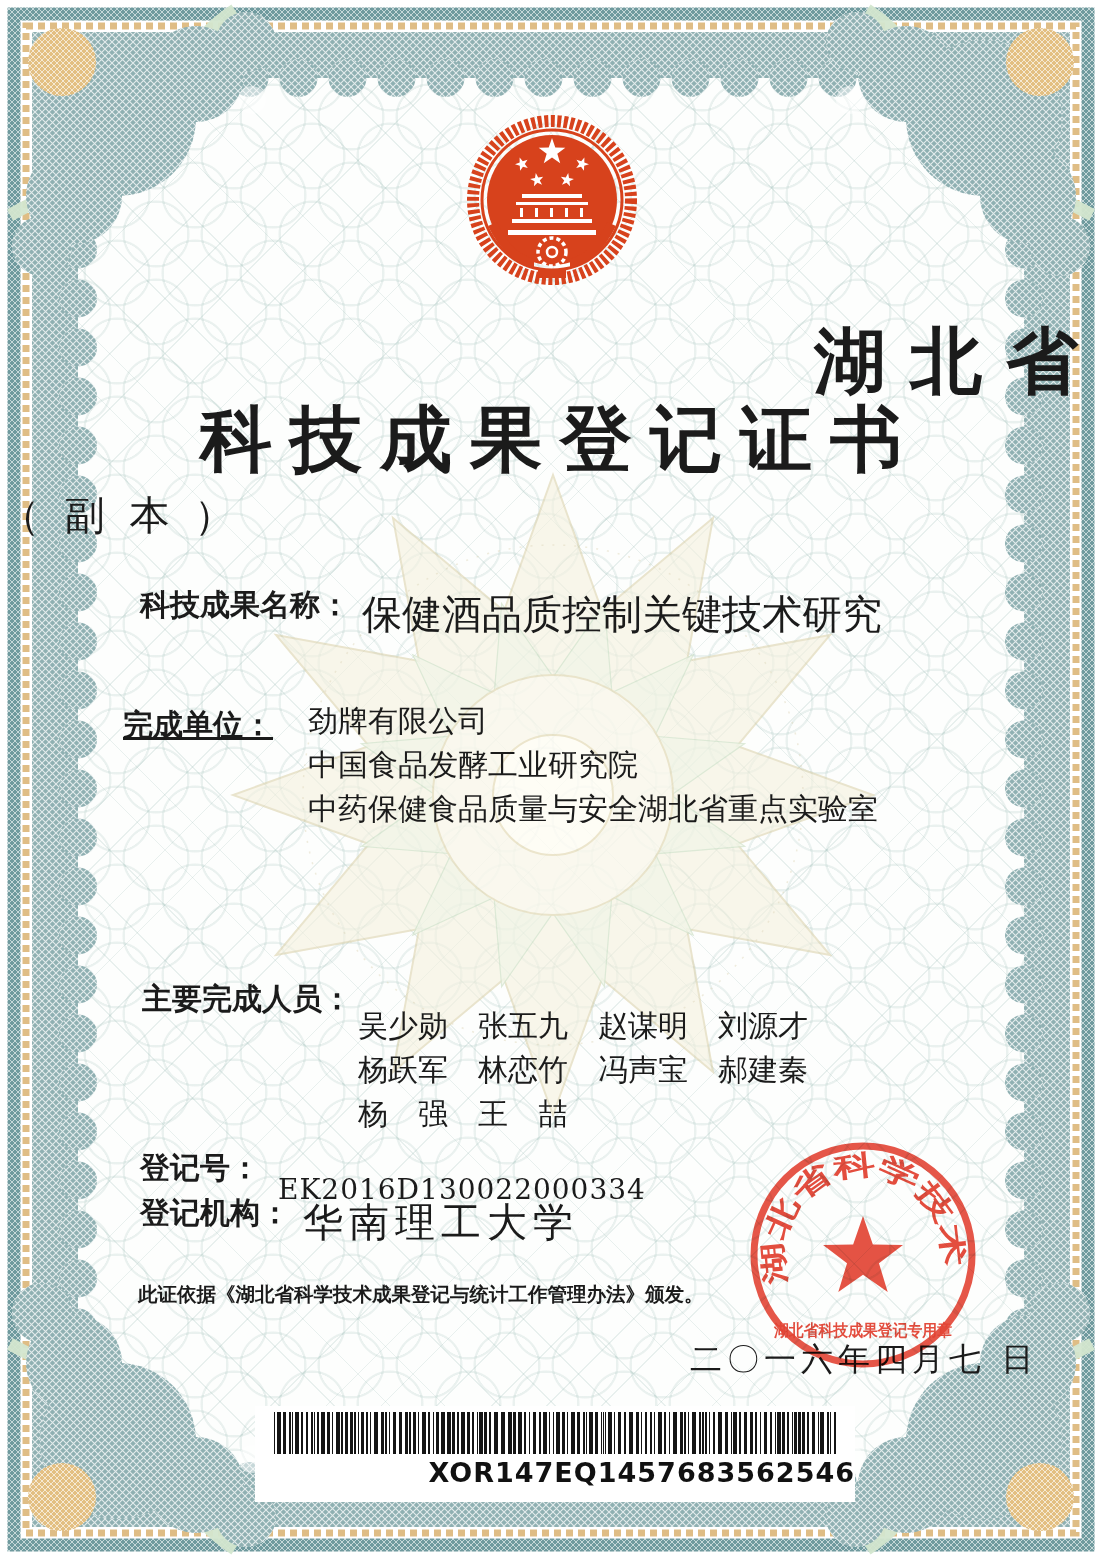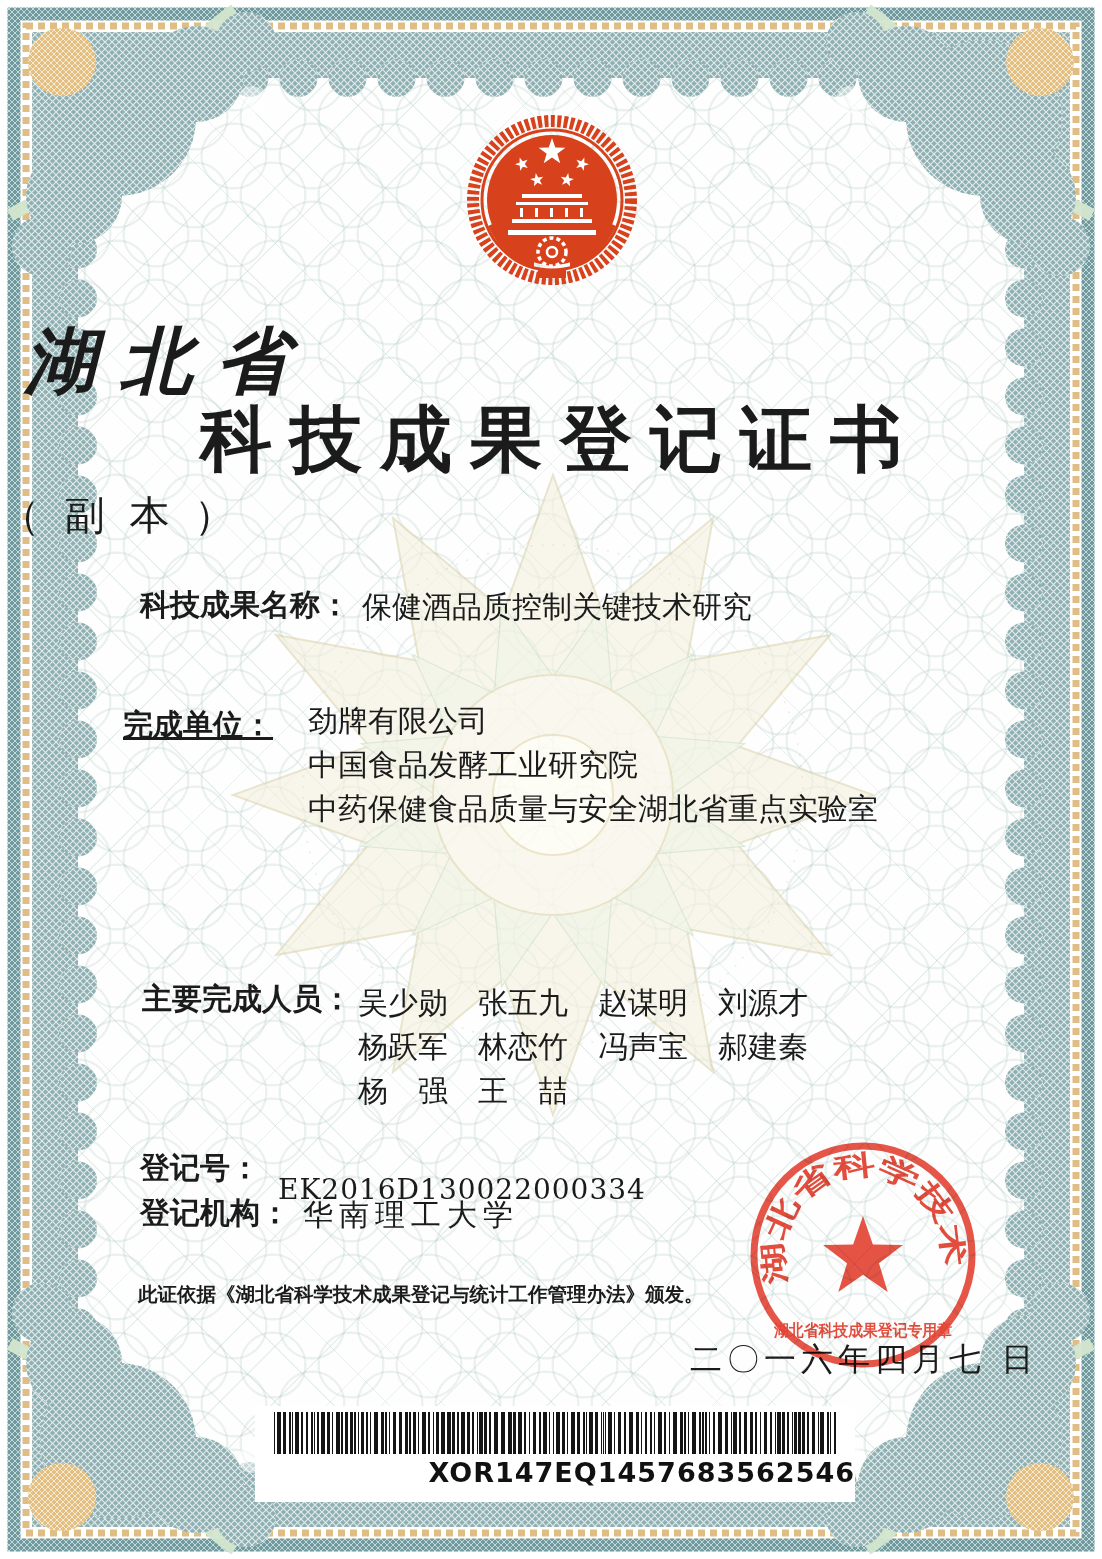--- a/index.html
+++ b/index.html
@@ -17,25 +17,25 @@
       repeating-linear-gradient(-45deg, rgba(150,184,178,.20) 0 1.2px, transparent 1.2px 39px),
       radial-gradient(circle, transparent 31px, rgba(150,184,178,.18) 31.5px, rgba(150,184,178,.18) 33px, transparent 34px),
       radial-gradient(circle, transparent 31px, rgba(150,184,178,.18) 31.5px, rgba(150,184,178,.18) 33px, transparent 34px);
     background-size:auto,auto,78px 78px,78px 78px;
     background-position:0 0,0 0,0 0,39px 39px;
   }
   .rosette{z-index:2;}
   .border-svg{z-index:3;left:0;top:0;}
   .emblem{z-index:4;}
   .txt{z-index:5;}
-  .title1{left:0;right:0;top:314px;text-align:left;font-weight:bold;font-size:72px;letter-spacing:24px;text-indent:24px;font-style:italic;}
+  .title1{left:0;right:0;top:314px;text-align:right;font-weight:bold;font-size:72px;letter-spacing:24px;text-indent:24px;}
   .title2{left:0;right:0;top:392px;text-align:center;font-weight:bold;font-size:72px;letter-spacing:18px;text-indent:18px;}
   .subtitle{left:0;right:0;top:488px;text-align:left;font-size:40px;letter-spacing:6px;}
   .flabel{font-weight:bold;font-size:30px;white-space:nowrap;}
-  .fval{font-size:30px;white-space:nowrap;}
+  .fval{font-size:40px;white-space:nowrap;}
   .orglines div, .pplines div{height:44px;line-height:44px;font-size:30px;white-space:nowrap;}
   .footnote{left:138px;top:1281px;font-size:19.5px;font-weight:bold;white-space:nowrap;}
   .datetxt{left:690px;top:1338px;width:340px;font-size:32px;letter-spacing:5px;white-space:nowrap;z-index:5;}
   .seal{z-index:6;mix-blend-mode:multiply;opacity:.92;}
   .bcwrap{left:255px;top:1406px;width:600px;height:96px;background:#ffffff;z-index:5;text-align:right;}
   .bars{margin:6px auto 0 auto;width:562px;height:42px;overflow:hidden;white-space:nowrap;font-size:0;text-align:left;}
   .bctext{margin-top:3px;font-family:"DejaVu Sans","Liberation Sans",sans-serif;font-weight:bold;font-size:27px;letter-spacing:1px;color:#111;}
 </style>
 </head>
 <body>
@@ -149,21 +149,21 @@
   <div class="abs txt fval" style="left:362px;top:587px;">保健酒品质控制关键技术研究</div>
 
   <div class="abs txt flabel" style="left:123px;top:705px;text-decoration:underline;">完成单位：</div>
   <div class="abs txt orglines" style="left:308px;top:699px;">
     <div>劲牌有限公司</div>
     <div>中国食品发酵工业研究院</div>
     <div>中药保健食品质量与安全湖北省重点实验室</div>
   </div>
 
   <div class="abs txt flabel" style="left:142px;top:979px;">主要完成人员：</div>
-  <div class="abs txt pplines" style="left:358px;top:981px;">
+  <div class="abs txt pplines" style="left:358px;top:1004px;">
     <div>吴少勋　张五九　赵谋明　刘源才</div>
     <div>杨跃军　林恋竹　冯声宝　郝建秦</div>
     <div>杨　强　王　喆</div>
   </div>
 
   <div class="abs txt flabel" style="left:140px;top:1148px;">登记号：</div>
   <div class="abs txt fval" style="left:278px;top:1151px;font-size:28px;letter-spacing:1px;margin-top:22px;">EK2016D130022000334</div>
   <div class="abs txt flabel" style="left:140px;top:1193px;">登记机构：</div>
   <div class="abs txt fval" style="left:303px;top:1195px;letter-spacing:6px;">华南理工大学</div>
 

